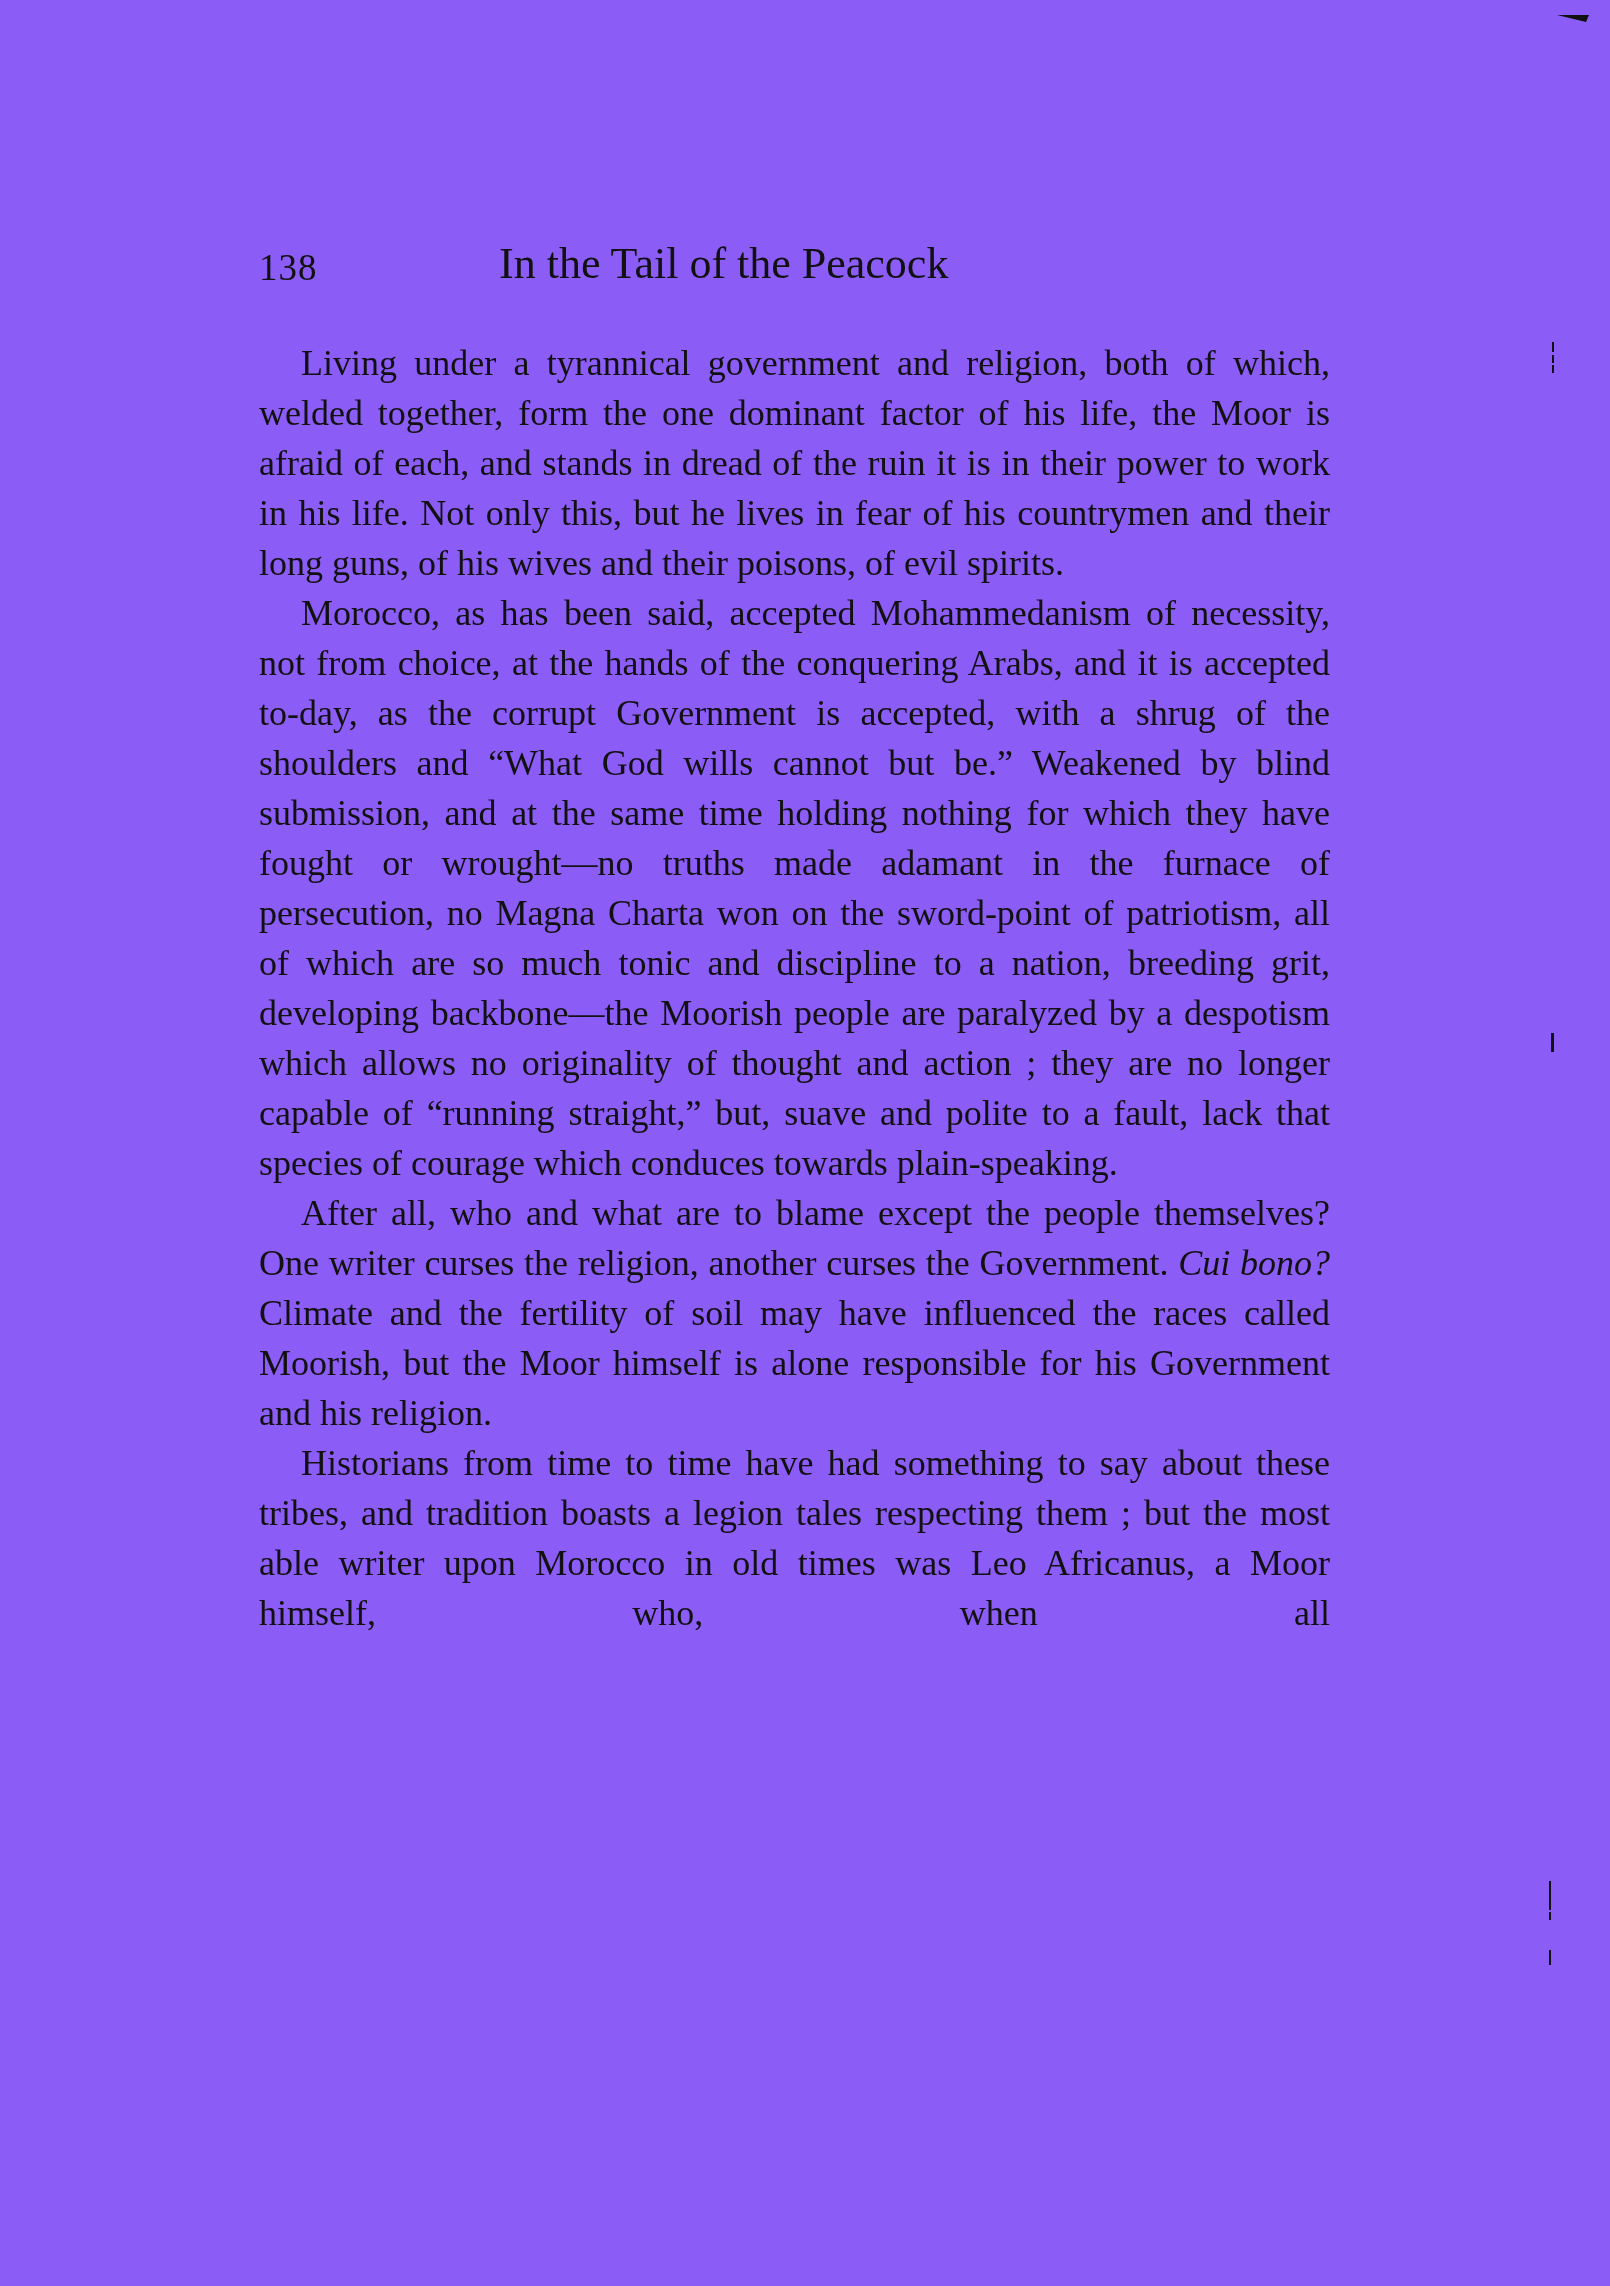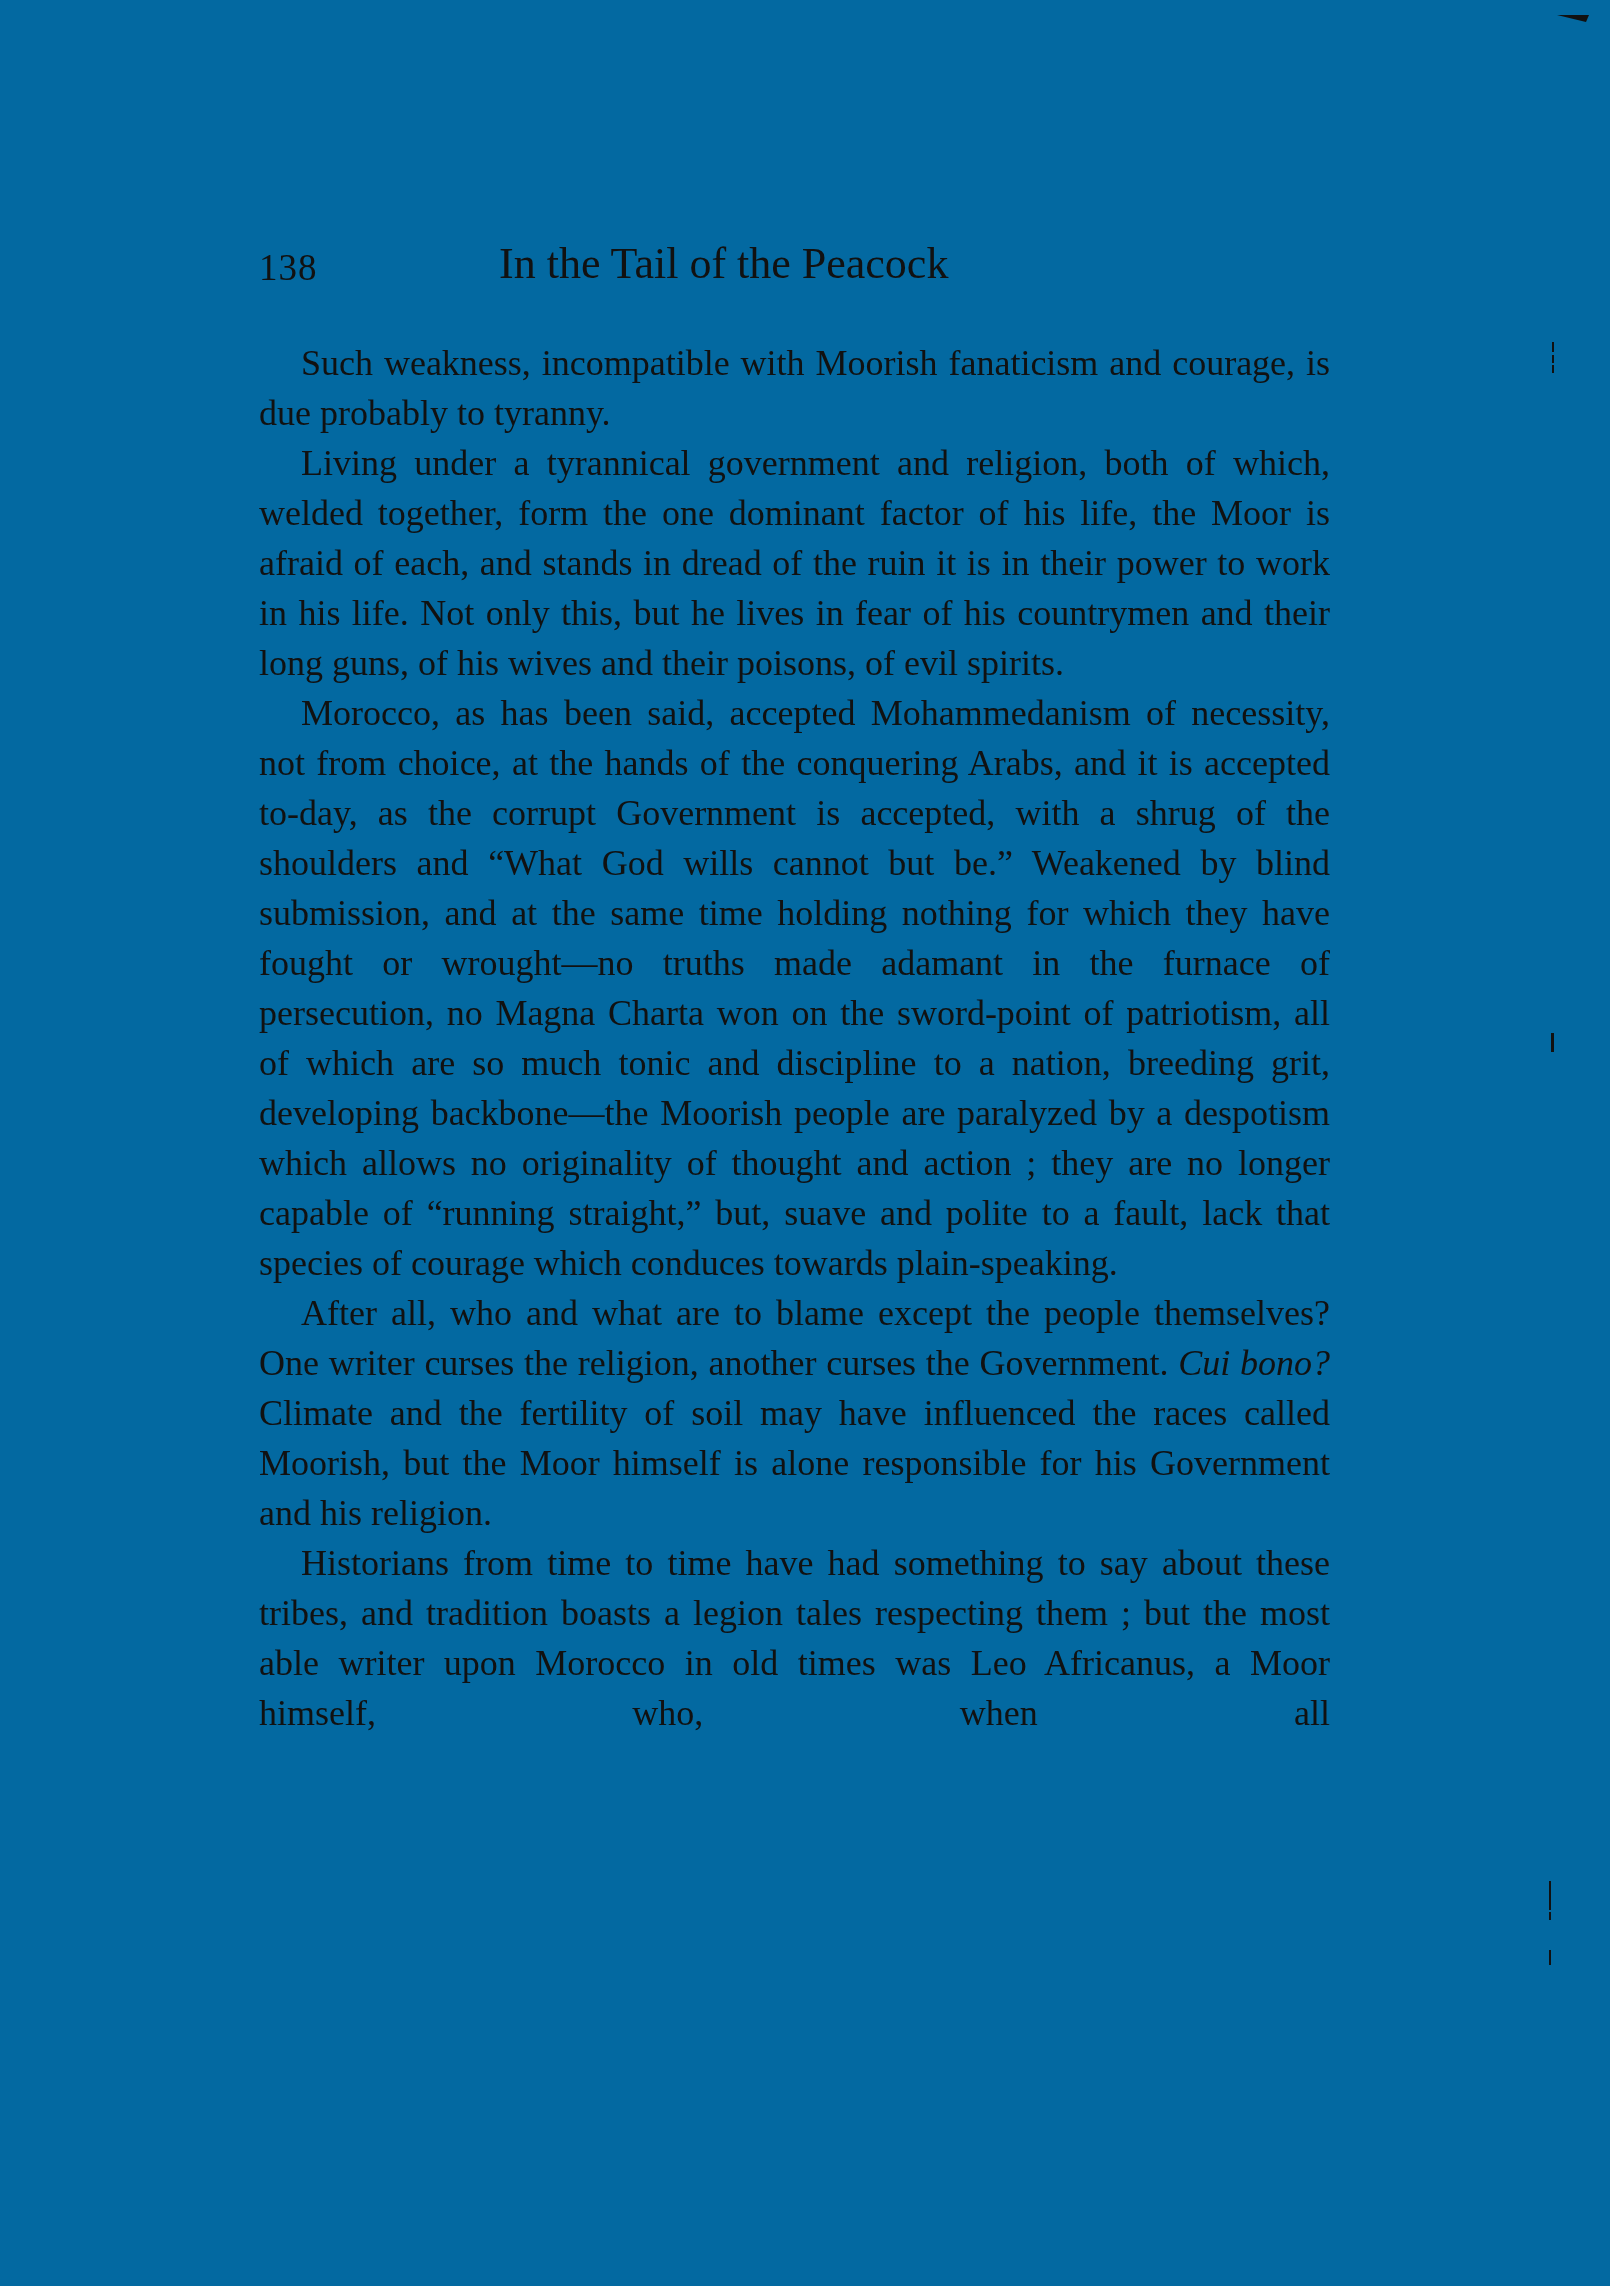--- a/index.html
+++ b/index.html
@@ -1,17 +1,17 @@
 <!DOCTYPE html>
 <html><head>
 <meta charset="utf-8">
 <style>
   html, body { margin: 0; padding: 0; background: #ffffff; }
   body { width: 1610px; height: 2286px; position: relative; overflow: hidden; color: #111; }
-  .page { position: absolute; left: 0; top: 0; width: 1610px; height: 2286px; background: #0369a1; }
+  .page { position: absolute; left: 0; top: 0; width: 1610px; height: 2286px; background: #8b5cf6; }
   .header { position: absolute; top: 238px; left: 259px; width: 1071px; height: 58px; }
   .page-num { position: absolute; left: 0; top: 7.7px; font-family: "Liberation Serif", serif; font-size: 37px; letter-spacing: 1px; }
   .running-title { position: absolute; left: 240px; top: 0; font-family: "Liberation Serif", serif; font-size: 44px; text-align: center; }
   .body { position: absolute; top: 338px; left: 259px; width: 1071px; font-family: "Liberation Serif", serif; font-size: 36px; line-height: 50px; }
   .para { margin: 0; text-indent: 42px; text-align: justify; text-align-last: left; hyphens: none; }
   .para em { font-style: italic; }
   .mark { position: absolute; background: #111; }
   .corner-mark { position: absolute; right: 21px; top: 15.4px; width: 0; height: 0; border-top: 7.7px solid #111; border-left: 29px solid transparent; border-right: 3.8px solid transparent; }
 </style>
 </head>
@@ -19,21 +19,20 @@
 
 <div class="page">
   <div class="corner-mark"></div>
 
   <div class="header">
     <span class="page-num">138</span>
     <span class="running-title">In the Tail of the Peacock</span>
   </div>
 
   <div class="body" id="body-text">
-      <p class="para"><span>Such weakness, incompatible with Moorish fanaticism and courage, is due probably to tyranny.</span></p>
       <p class="para"><span>Living under a tyrannical government and religion, both of which, welded together, form the one dominant factor of his life, the Moor is afraid of each, and stands in dread of the ruin it is in their power to work in his life. Not only this, but he lives in fear of his countrymen and their long guns, of his wives and their poisons, of evil spirits.</span></p>
       <p class="para"><span>Morocco, as has been said, accepted Mohammedanism of necessity, not from choice, at the hands of the con­quering Arabs, and it is accepted to-day, as the corrupt Government is accepted, with a shrug of the shoulders and “What God wills cannot but be.”  Weakened by blind submission, and at the same time holding nothing for which they have fought or wrought—no truths made adamant in the furnace of persecution, no Magna Charta won on the sword-point of patriotism, all of which are so much tonic and discipline to a nation, breeding grit, developing backbone—the Moorish people are paralyzed by a despotism which allows no originality of thought and action ; they are no longer capable of “running straight,” but, suave and polite to a fault, lack that species of courage which conduces towards plain-speaking.</span></p>
       <p class="para"><span>After all, who and what are to blame except the people themselves?  One writer curses the religion, another curses the Government.  </span><em>Cui bono?</em><span>  Climate and the fertility of soil may have influenced the races called Moorish, but the Moor himself is alone responsible for his Government and his religion.</span></p>
       <p class="para" style="text-align-last: justify;"><span>Historians from time to time have had something to say about these tribes, and tradition boasts a legion tales respecting them ; but the most able writer upon Morocco in old times was Leo Africanus, a Moor himself, who, when all</span></p>
     </div>
 
   <div class="mark" style="left:1552px;top:342px;width:1.9px;height:9.6px;"></div>
   <div class="mark" style="left:1552px;top:355px;width:1.9px;height:7.7px;"></div>
   <div class="mark" style="left:1552px;top:365px;width:1.9px;height:7.7px;"></div>
   <div class="mark" style="left:1551px;top:1033px;width:2.9px;height:19px;"></div>

